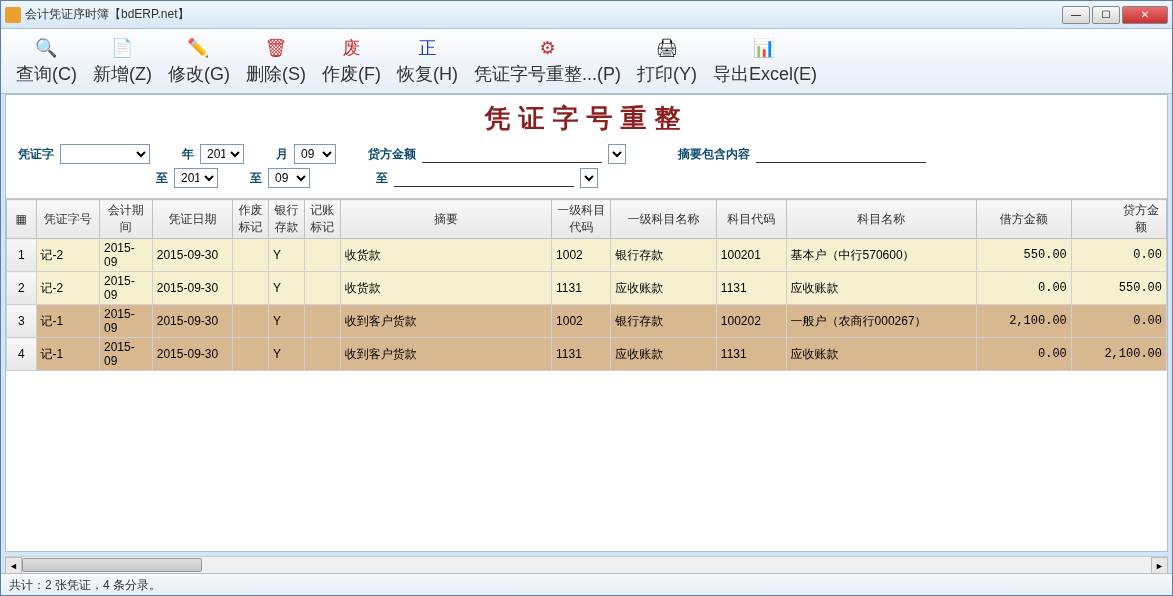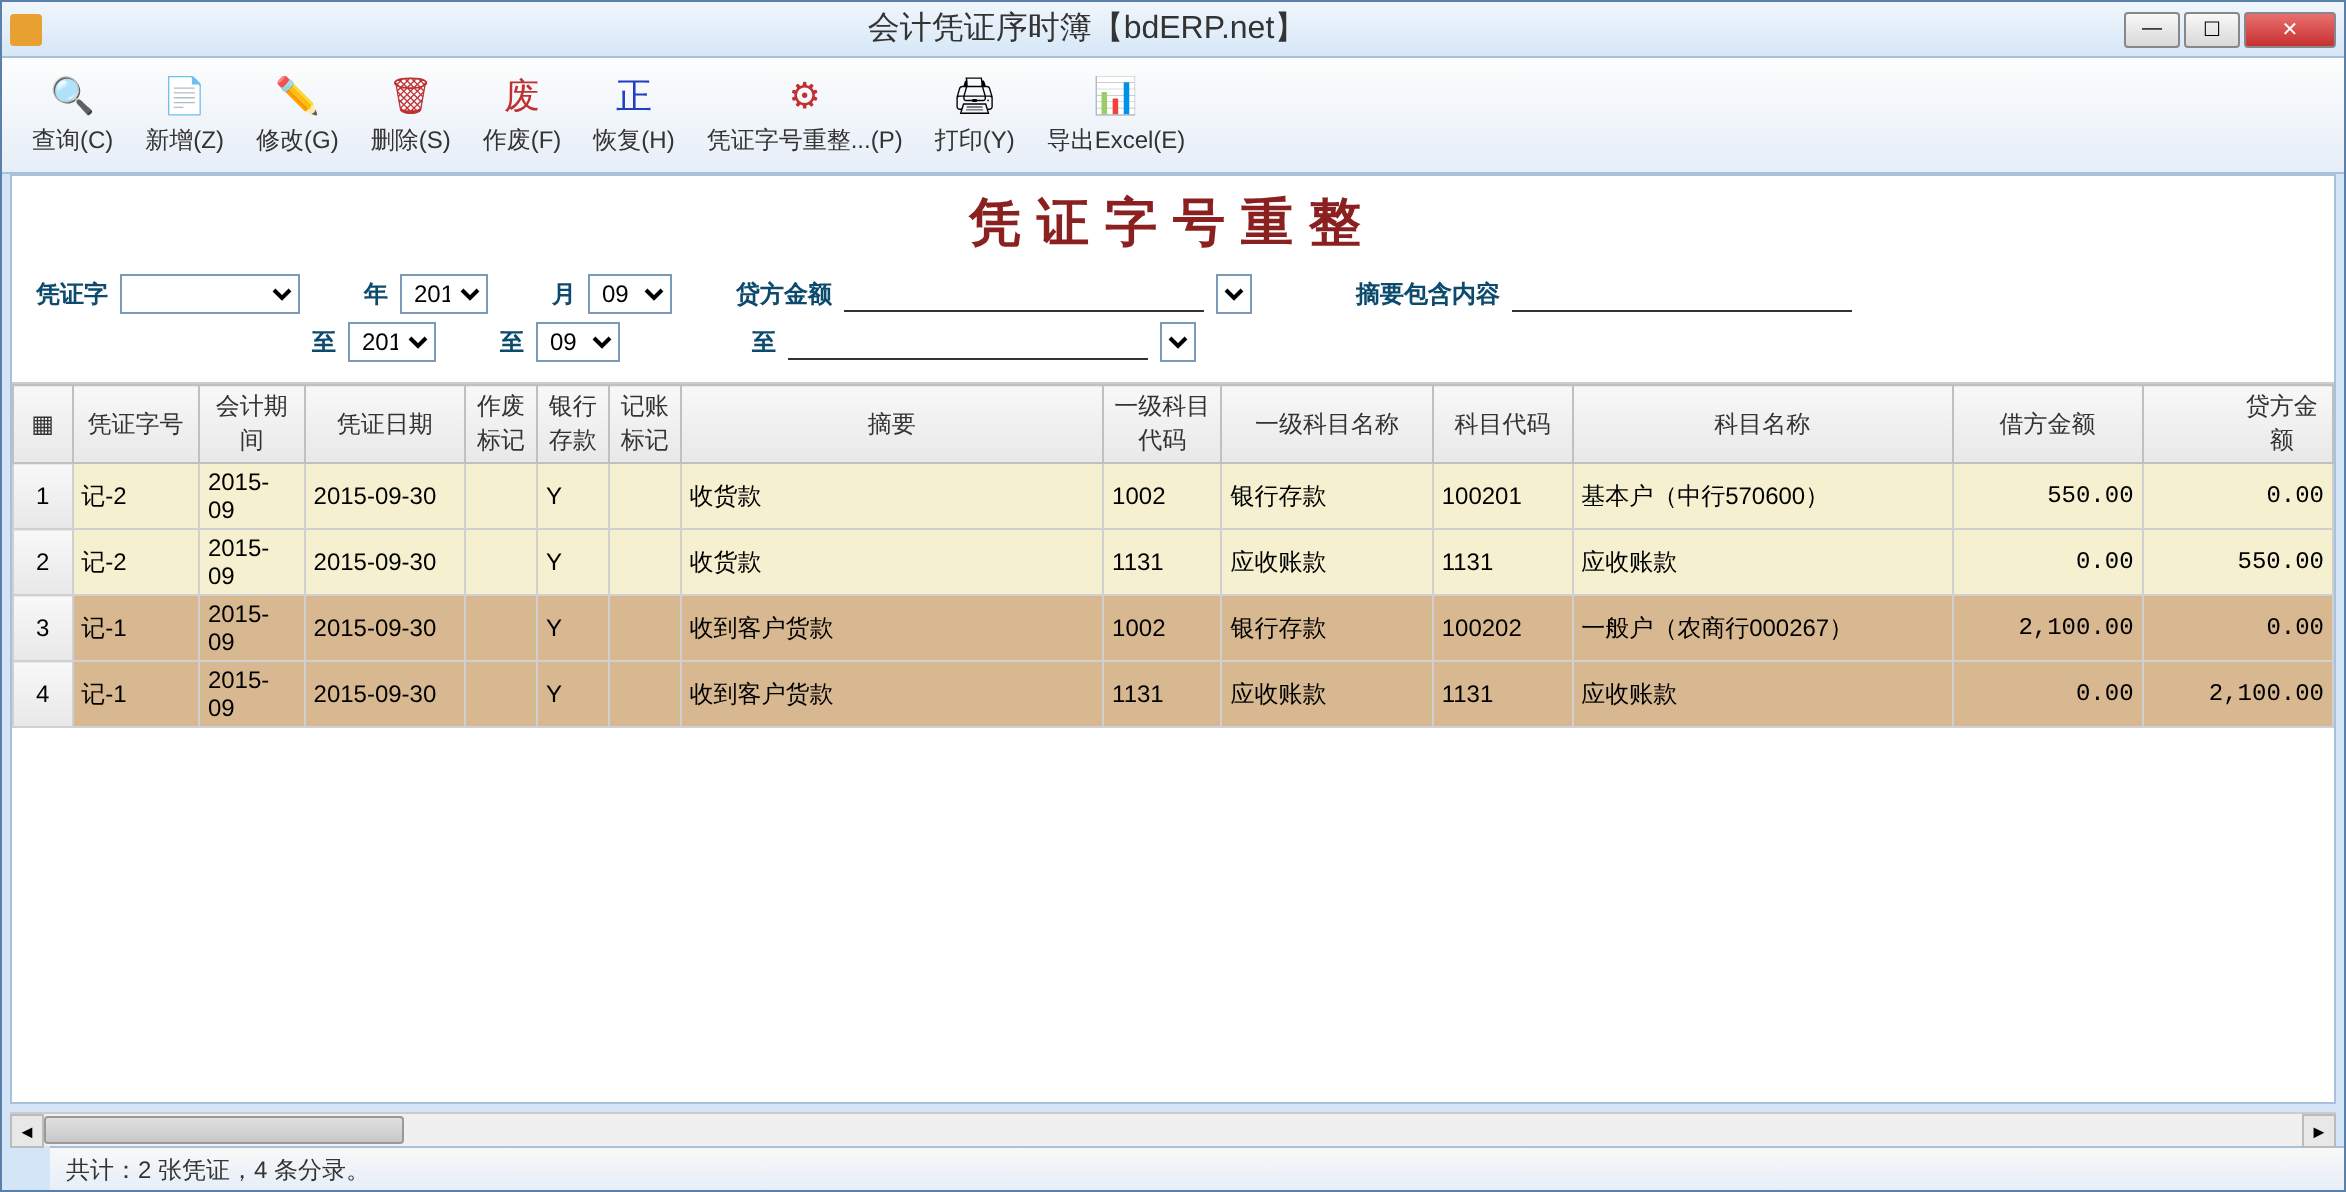--- a/index.html
+++ b/index.html
@@ -1,27 +1,27 @@
 <!DOCTYPE html>
 <html><head>
 <meta charset="utf-8">
 <style>
 * { box-sizing: border-box; margin: 0; padding: 0; }
 body { font-family: "Microsoft YaHei", SimSun, Arial, sans-serif; font-size: 12px; background: #d4e5f7; overflow: hidden; }
 .window { width: 1173px; height: 596px; background: #d4e5f7; border: 1px solid #5a7fa8; display: flex; flex-direction: column; }
 .titlebar { height: 28px; background: linear-gradient(#f0f6fc, #d6e7f7); display: flex; align-items: center; padding: 0 4px; border-bottom: 1px solid #a8c0d8; }
 .titlebar-icon { width: 16px; height: 16px; background: #e8a030; margin-right: 4px; border-radius: 2px; }
-.titlebar-text { flex: 1; color: #333; font-size: 16px; text-align: center; }
+.titlebar-text { flex: 1; color: #333; font-size: 12px; }
 .titlebar-buttons { display: flex; gap: 2px; }
 .titlebar-btn { width: 28px; height: 18px; background: linear-gradient(#f8f8f8,#d8d8d8); border: 1px solid #888; border-radius: 2px; display: flex; align-items: center; justify-content: center; font-size: 10px; cursor: pointer; }
 .titlebar-btn.close { background: linear-gradient(#e87070,#c83030); color: white; width: 46px; }
 .toolbar { background: linear-gradient(#fdfdfd,#e6eef8); border-bottom: 1px solid #a8c0d8; padding: 4px 8px; display: flex; gap: 2px; }
 .tool-btn { display: flex; flex-direction: column; align-items: center; justify-content: center; padding: 2px 6px; cursor: pointer; border: 1px solid transparent; min-width: 52px; }
 .tool-icon { width: 24px; height: 24px; margin-bottom: 2px; display: flex; align-items: center; justify-content: center; font-size: 18px; }
-.tool-label { font-size: 12px; color: #333; white-space: nowrap; }
+.tool-label { font-size: 18px; color: #333; white-space: nowrap; }
 .content { flex: 1; background: white; margin: 0 4px 4px 4px; border: 1px solid #a8c0d8; display: flex; flex-direction: column; overflow: hidden; }
 .page-title { text-align: center; font-family: KaiTi, STKaiti, serif; font-size: 26px; color: #8b2020; font-weight: bold; padding: 6px 0; letter-spacing: 8px; }
 .filters { padding: 2px 12px 6px 12px; }
 .filter-row { display: flex; align-items: center; gap: 6px; margin-bottom: 4px; }
 .filter-label { font-size: 12px; color: #0c4a6e; font-weight: bold; }
 .combo { height: 20px; border: 1px solid #7a9ab8; background: white; font-size: 12px; padding: 0 2px; }
 .combo-wide { width: 90px; }
 .combo-year { width: 44px; }
 .combo-month { width: 42px; }
 .underline-input { border: none; border-bottom: 1px solid #333; background: transparent; height: 18px; font-size: 12px; }
@@ -31,21 +31,21 @@
 table.grid { border-collapse: collapse; width: 100%; font-size: 12px; }
 .grid th { background: linear-gradient(#f8f8f8,#e8e8e8); border: 1px solid #c0c0c0; padding: 2px 4px; font-weight: normal; color: #333; height: 28px; }
 .grid td { border: 1px solid #d0d0d0; padding: 2px 4px; height: 20px; }
 .grid .rownum { background: linear-gradient(#f8f8f8,#e8e8e8); text-align: center; width: 28px; }
 .row-yellow td { background: #f5f0d0; }
 .row-brown td { background: #d8b890; }
 .num { text-align: right; font-family: "Courier New", monospace; }
 .scrollbar-h { height: 17px; background: #f0f0f0; border-top: 1px solid #ccc; position: relative; margin: 0 4px; }
 .scrollbar-thumb { position: absolute; left: 17px; top: 1px; height: 14px; width: 180px; background: linear-gradient(#e0e0e0,#c8c8c8); border: 1px solid #999; border-radius: 2px; }
 .scrollbar-arrow { position: absolute; top: 0; width: 17px; height: 17px; background: #e8e8e8; border: 1px solid #bbb; display: flex; align-items: center; justify-content: center; font-size: 9px; }
-.statusbar { height: 22px; background: linear-gradient(#f8f8f8,#e6eef8); border-top: 1px solid #a8c0d8; padding: 3px 8px; font-size: 12px; color: #333; margin-left: 24px; }
+.statusbar { height: 22px; background: linear-gradient(#f8f8f8,#e6eef8); border-top: 1px solid #a8c0d8; padding: 3px 8px; font-size: 12px; color: #333; }
 .spacer-sm { width: 20px; }
 .spacer-lg { width: 40px; }
 </style>
 </head>
 <body>
 
 <div class="window">
   <div class="titlebar">
     <div class="titlebar-icon"></div>
     <div class="titlebar-text">会计凭证序时簿【bdERP.net】</div>

